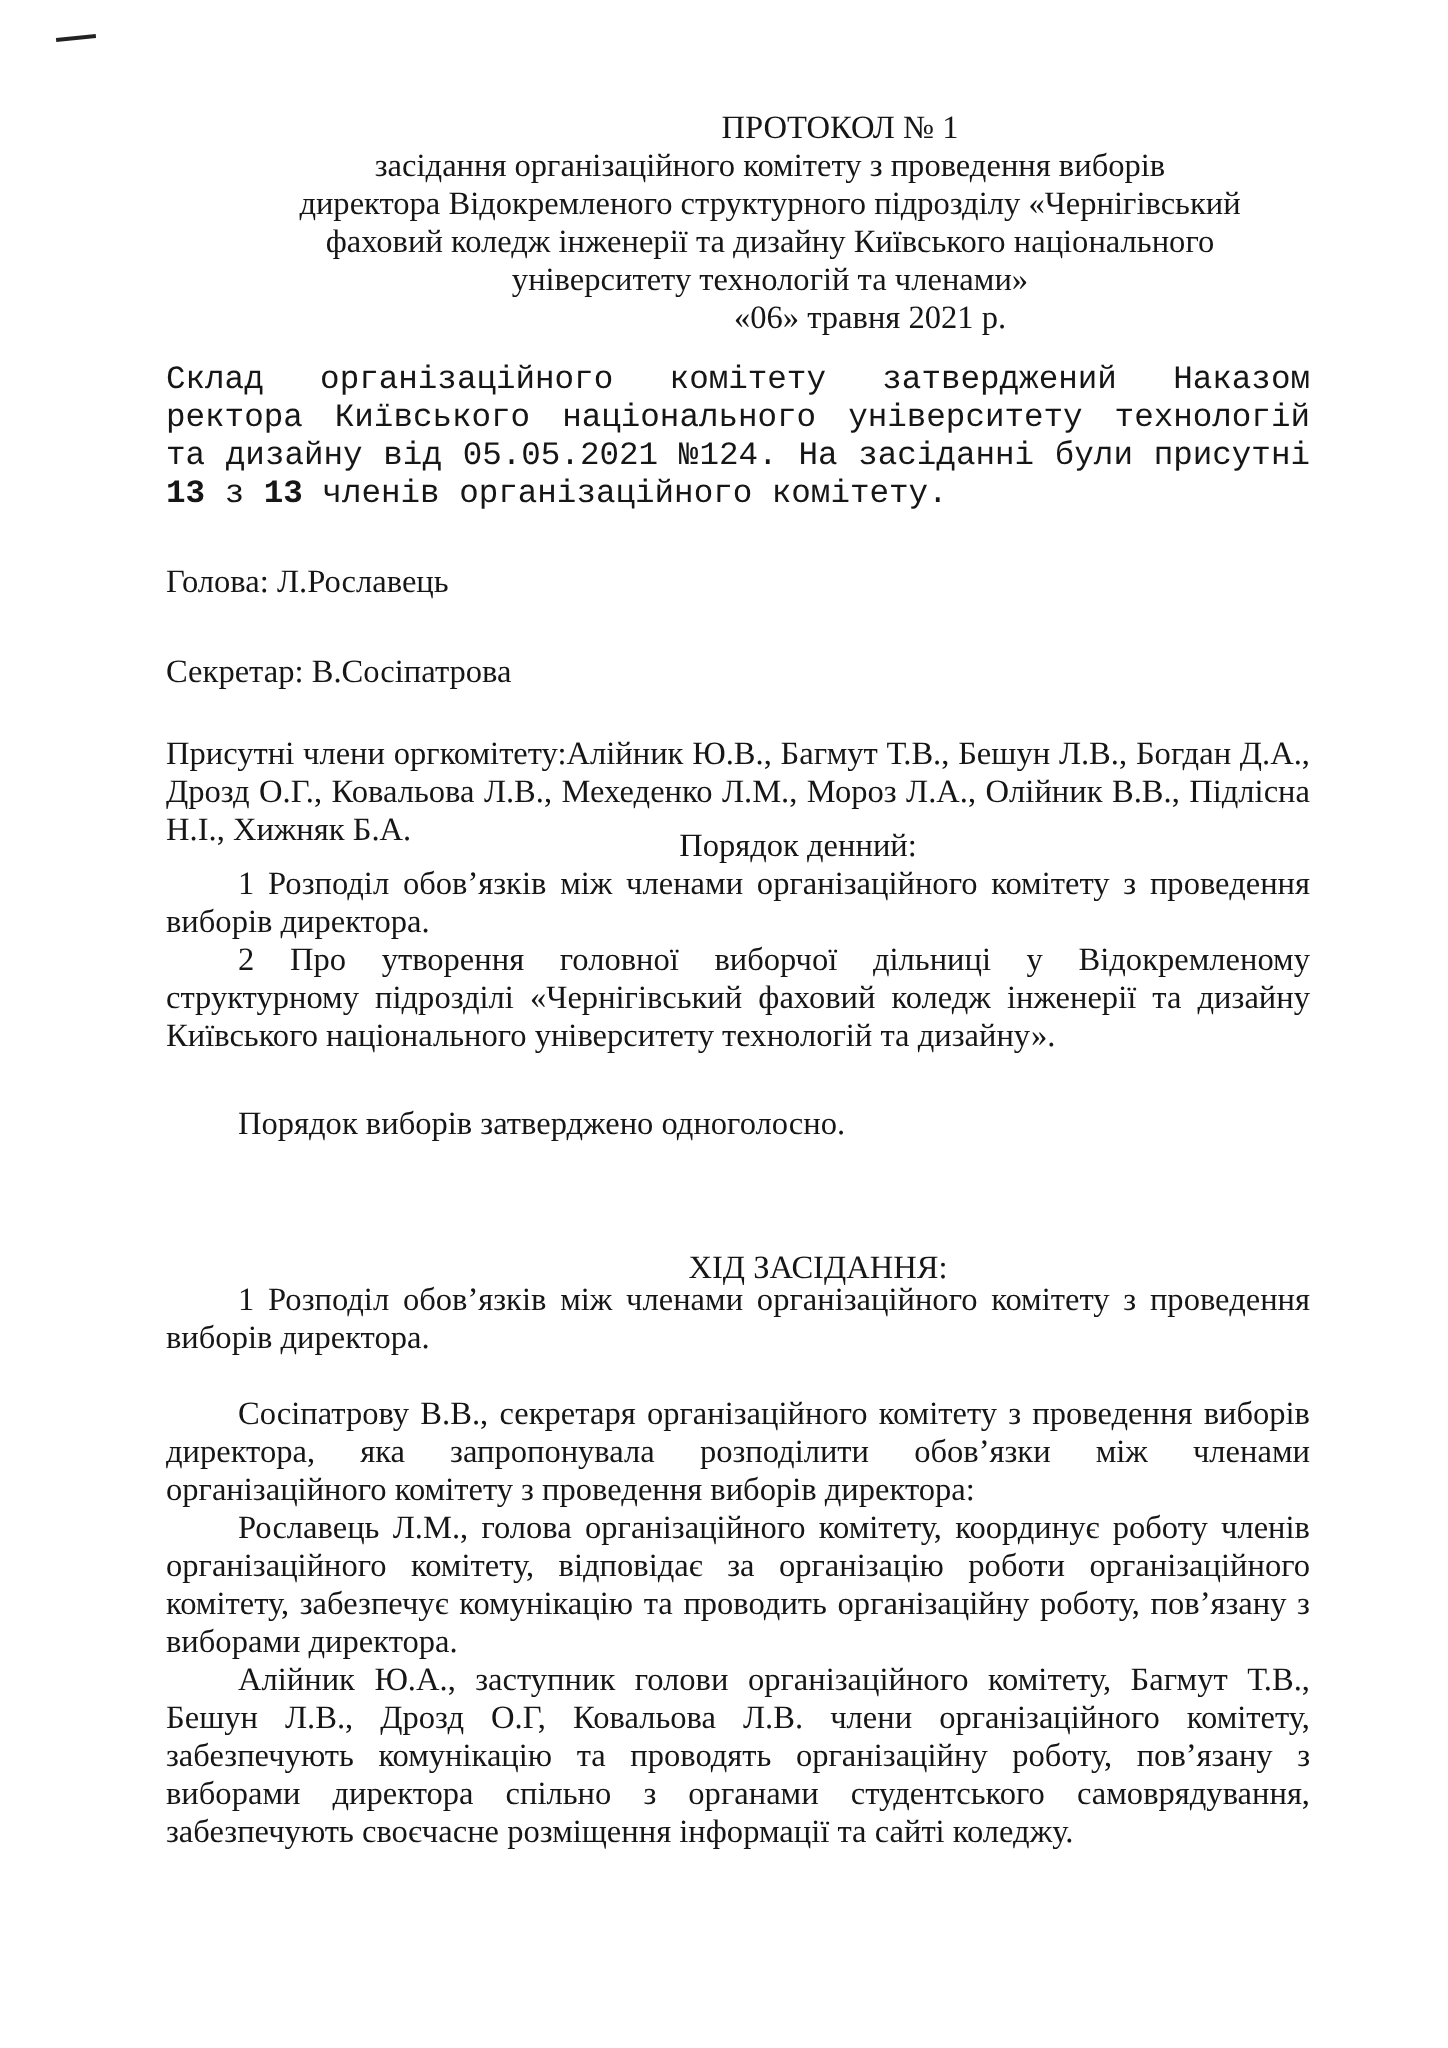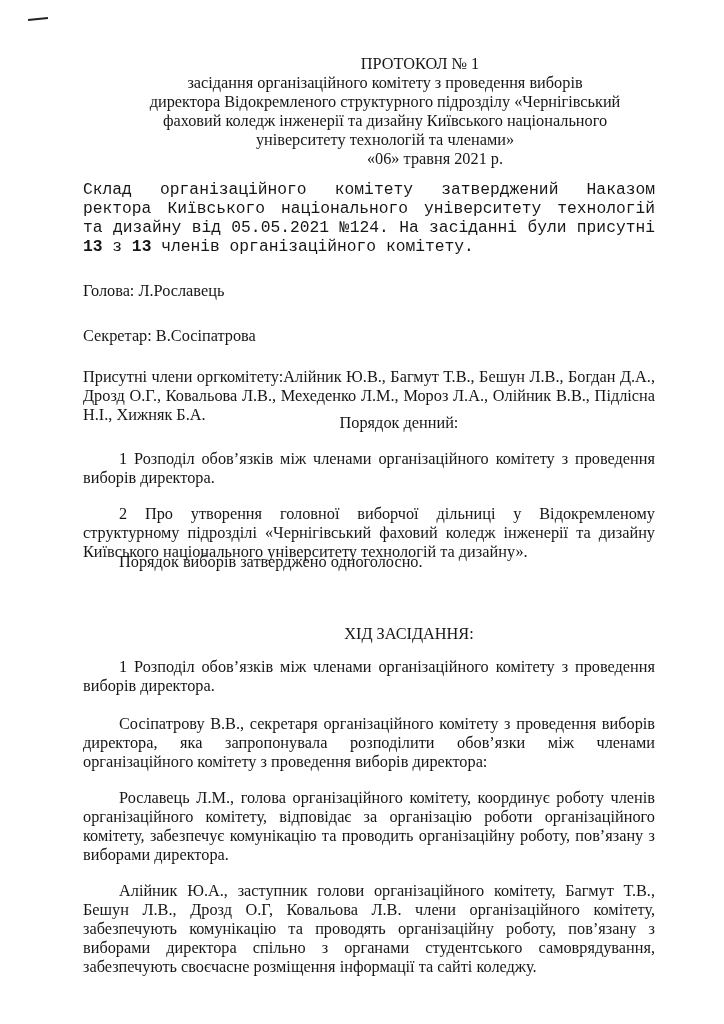--- a/index.html
+++ b/index.html
@@ -5,21 +5,21 @@
   html, body { margin: 0; padding: 0; background: #ffffff; }
   body { width: 724px; height: 1024px; position: relative; overflow: hidden;
          font-family: "Liberation Serif", serif; color: #161616; font-size: 16.3px; }
   .mark { position: absolute; left: 28px; top: 18px; width: 20px; height: 2px; background: #222; transform: rotate(-6deg); }
   .abs { position: absolute; }
   .center { text-align: center; }
   .justify { text-align: justify; text-align-last: left; }
   .line { line-height: 19px; }
   .b { font-weight: normal; }
   p { margin: 0; }
-  .indent { text-indent: 36px; margin-top: 17px; }
+  .indent { text-indent: 36px; }
 </style>
 </head>
 <body>
 
 <div class="mark"></div>
 
 <div class="abs center line" style="left:60px; top:54px; width:640px;">
   <p style="padding-left:80px;">ПРОТОКОЛ № 1</p>
   <p style="padding-left:10px;">засідання організаційного комітету з проведення виборів</p>
   <p style="padding-left:10px;">директора Відокремленого структурного підрозділу «Чернігівський</p>

